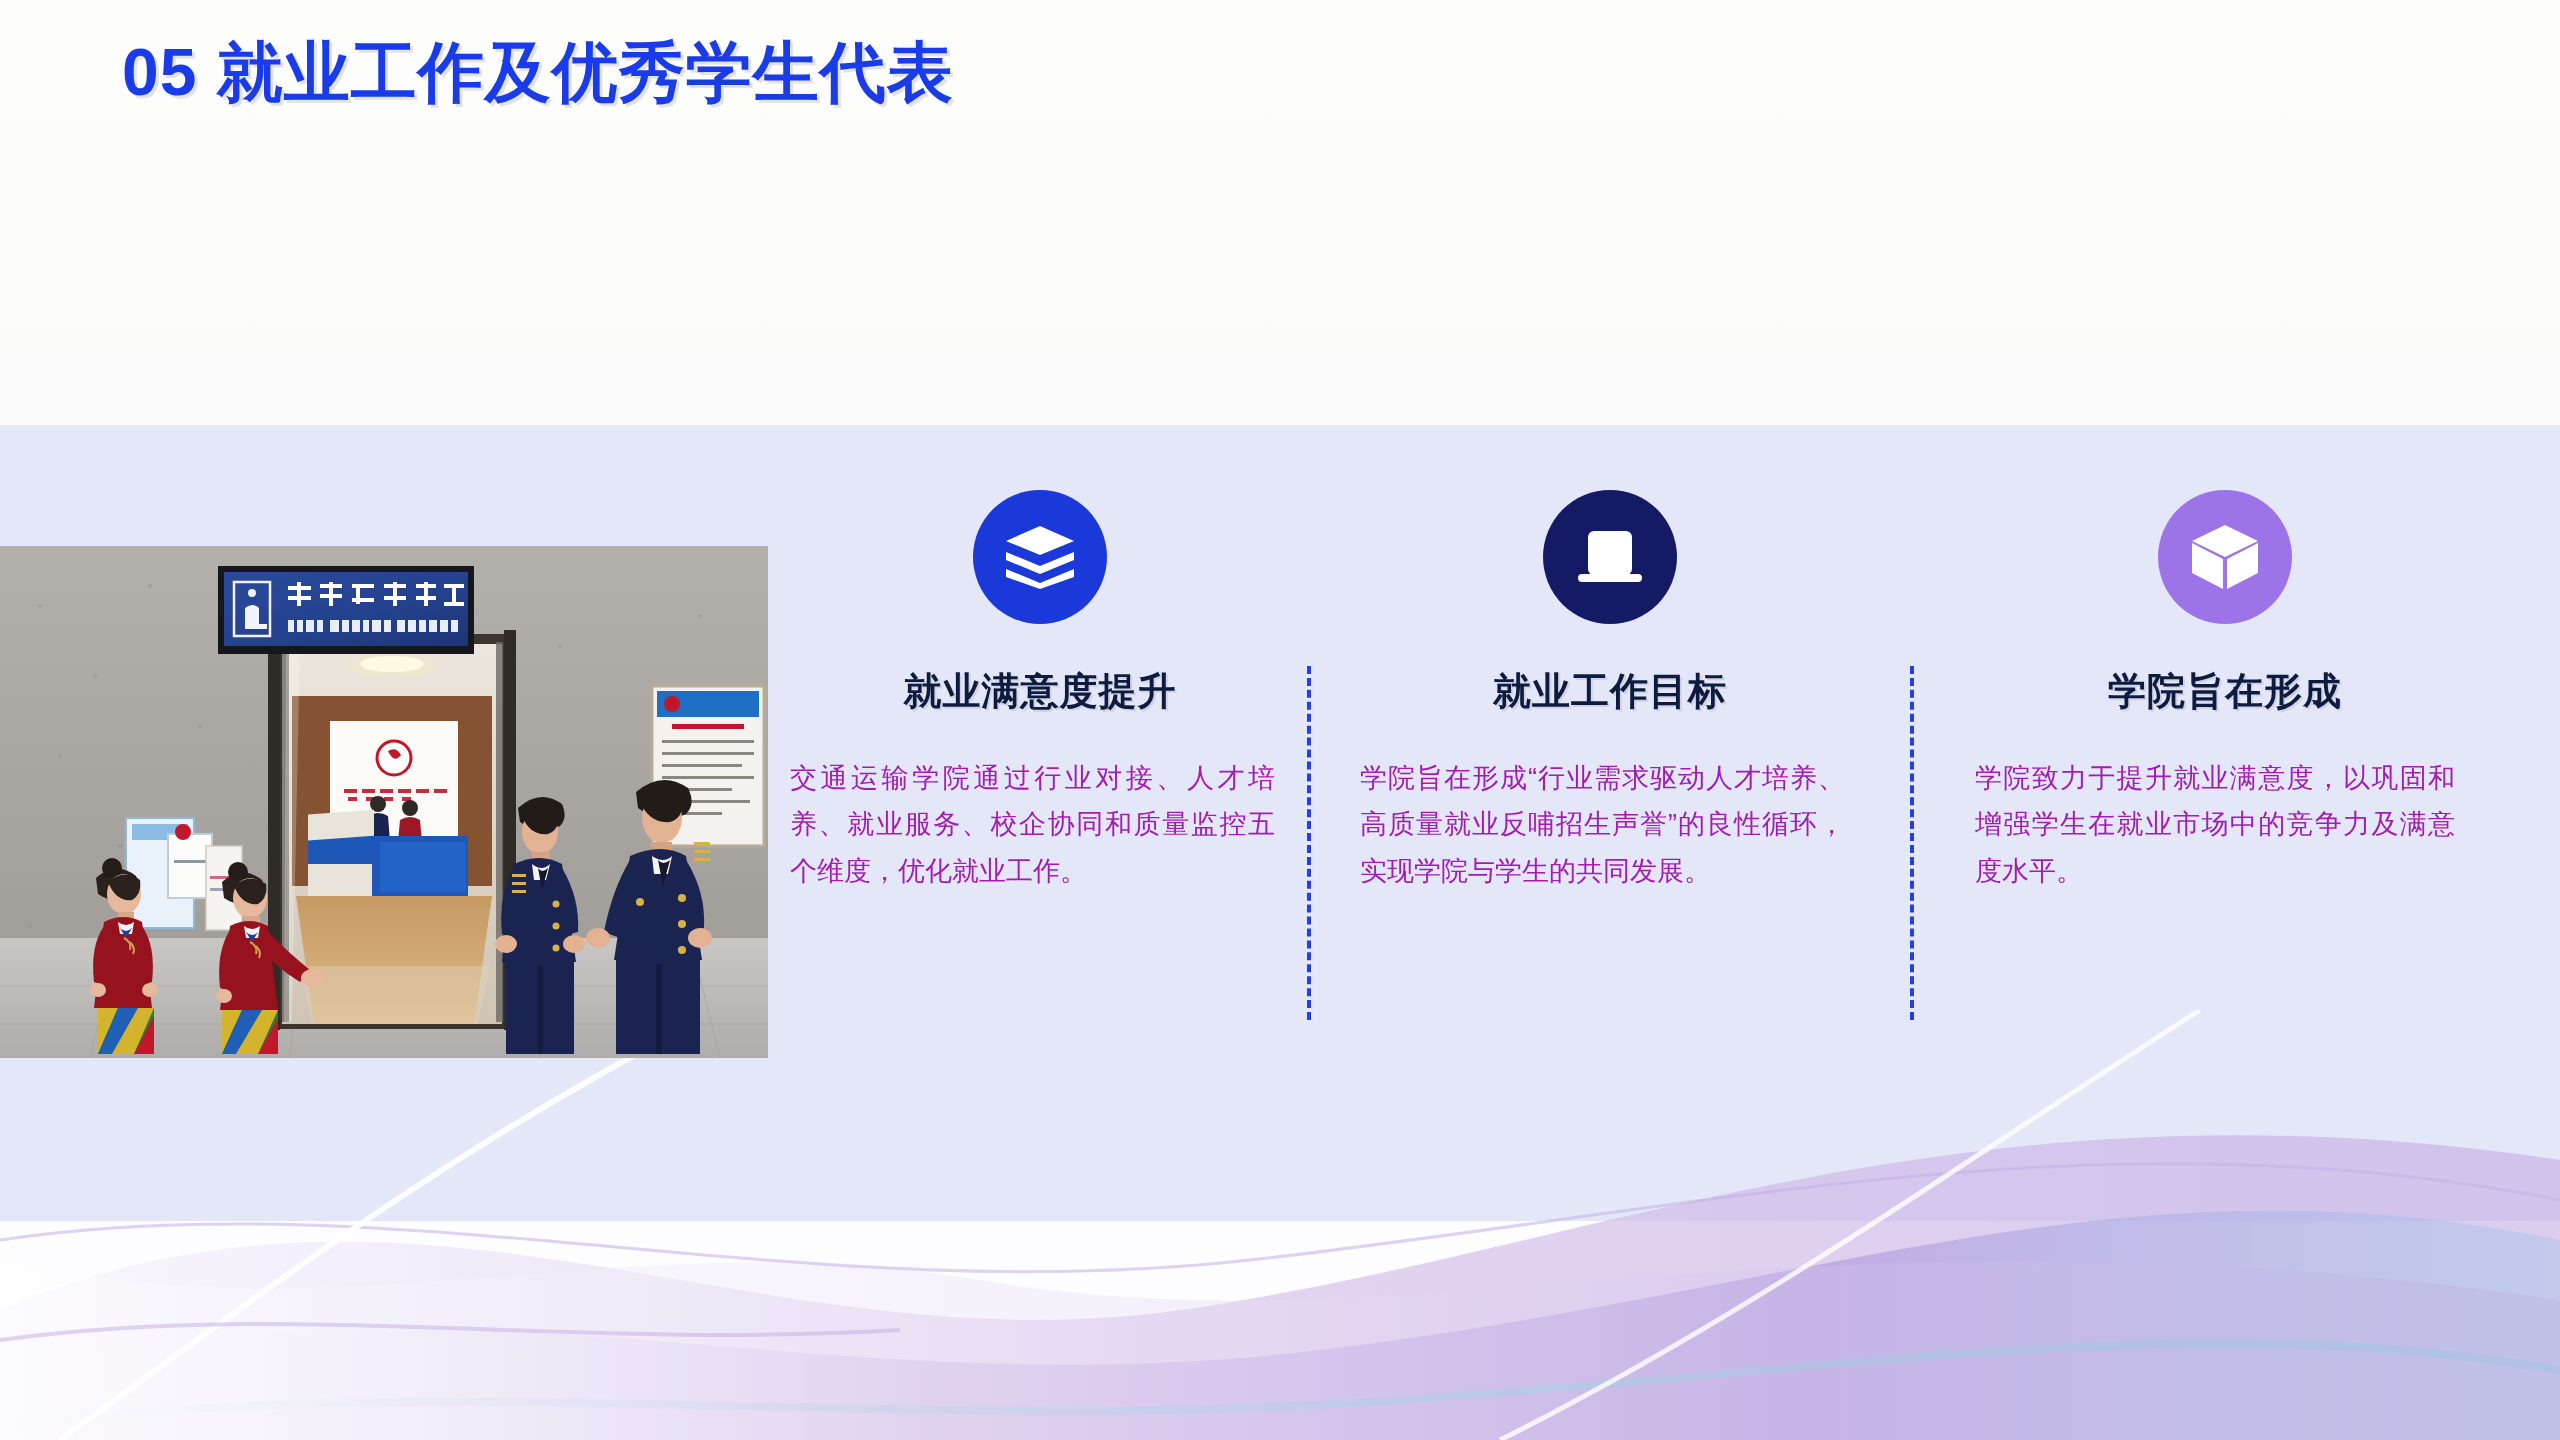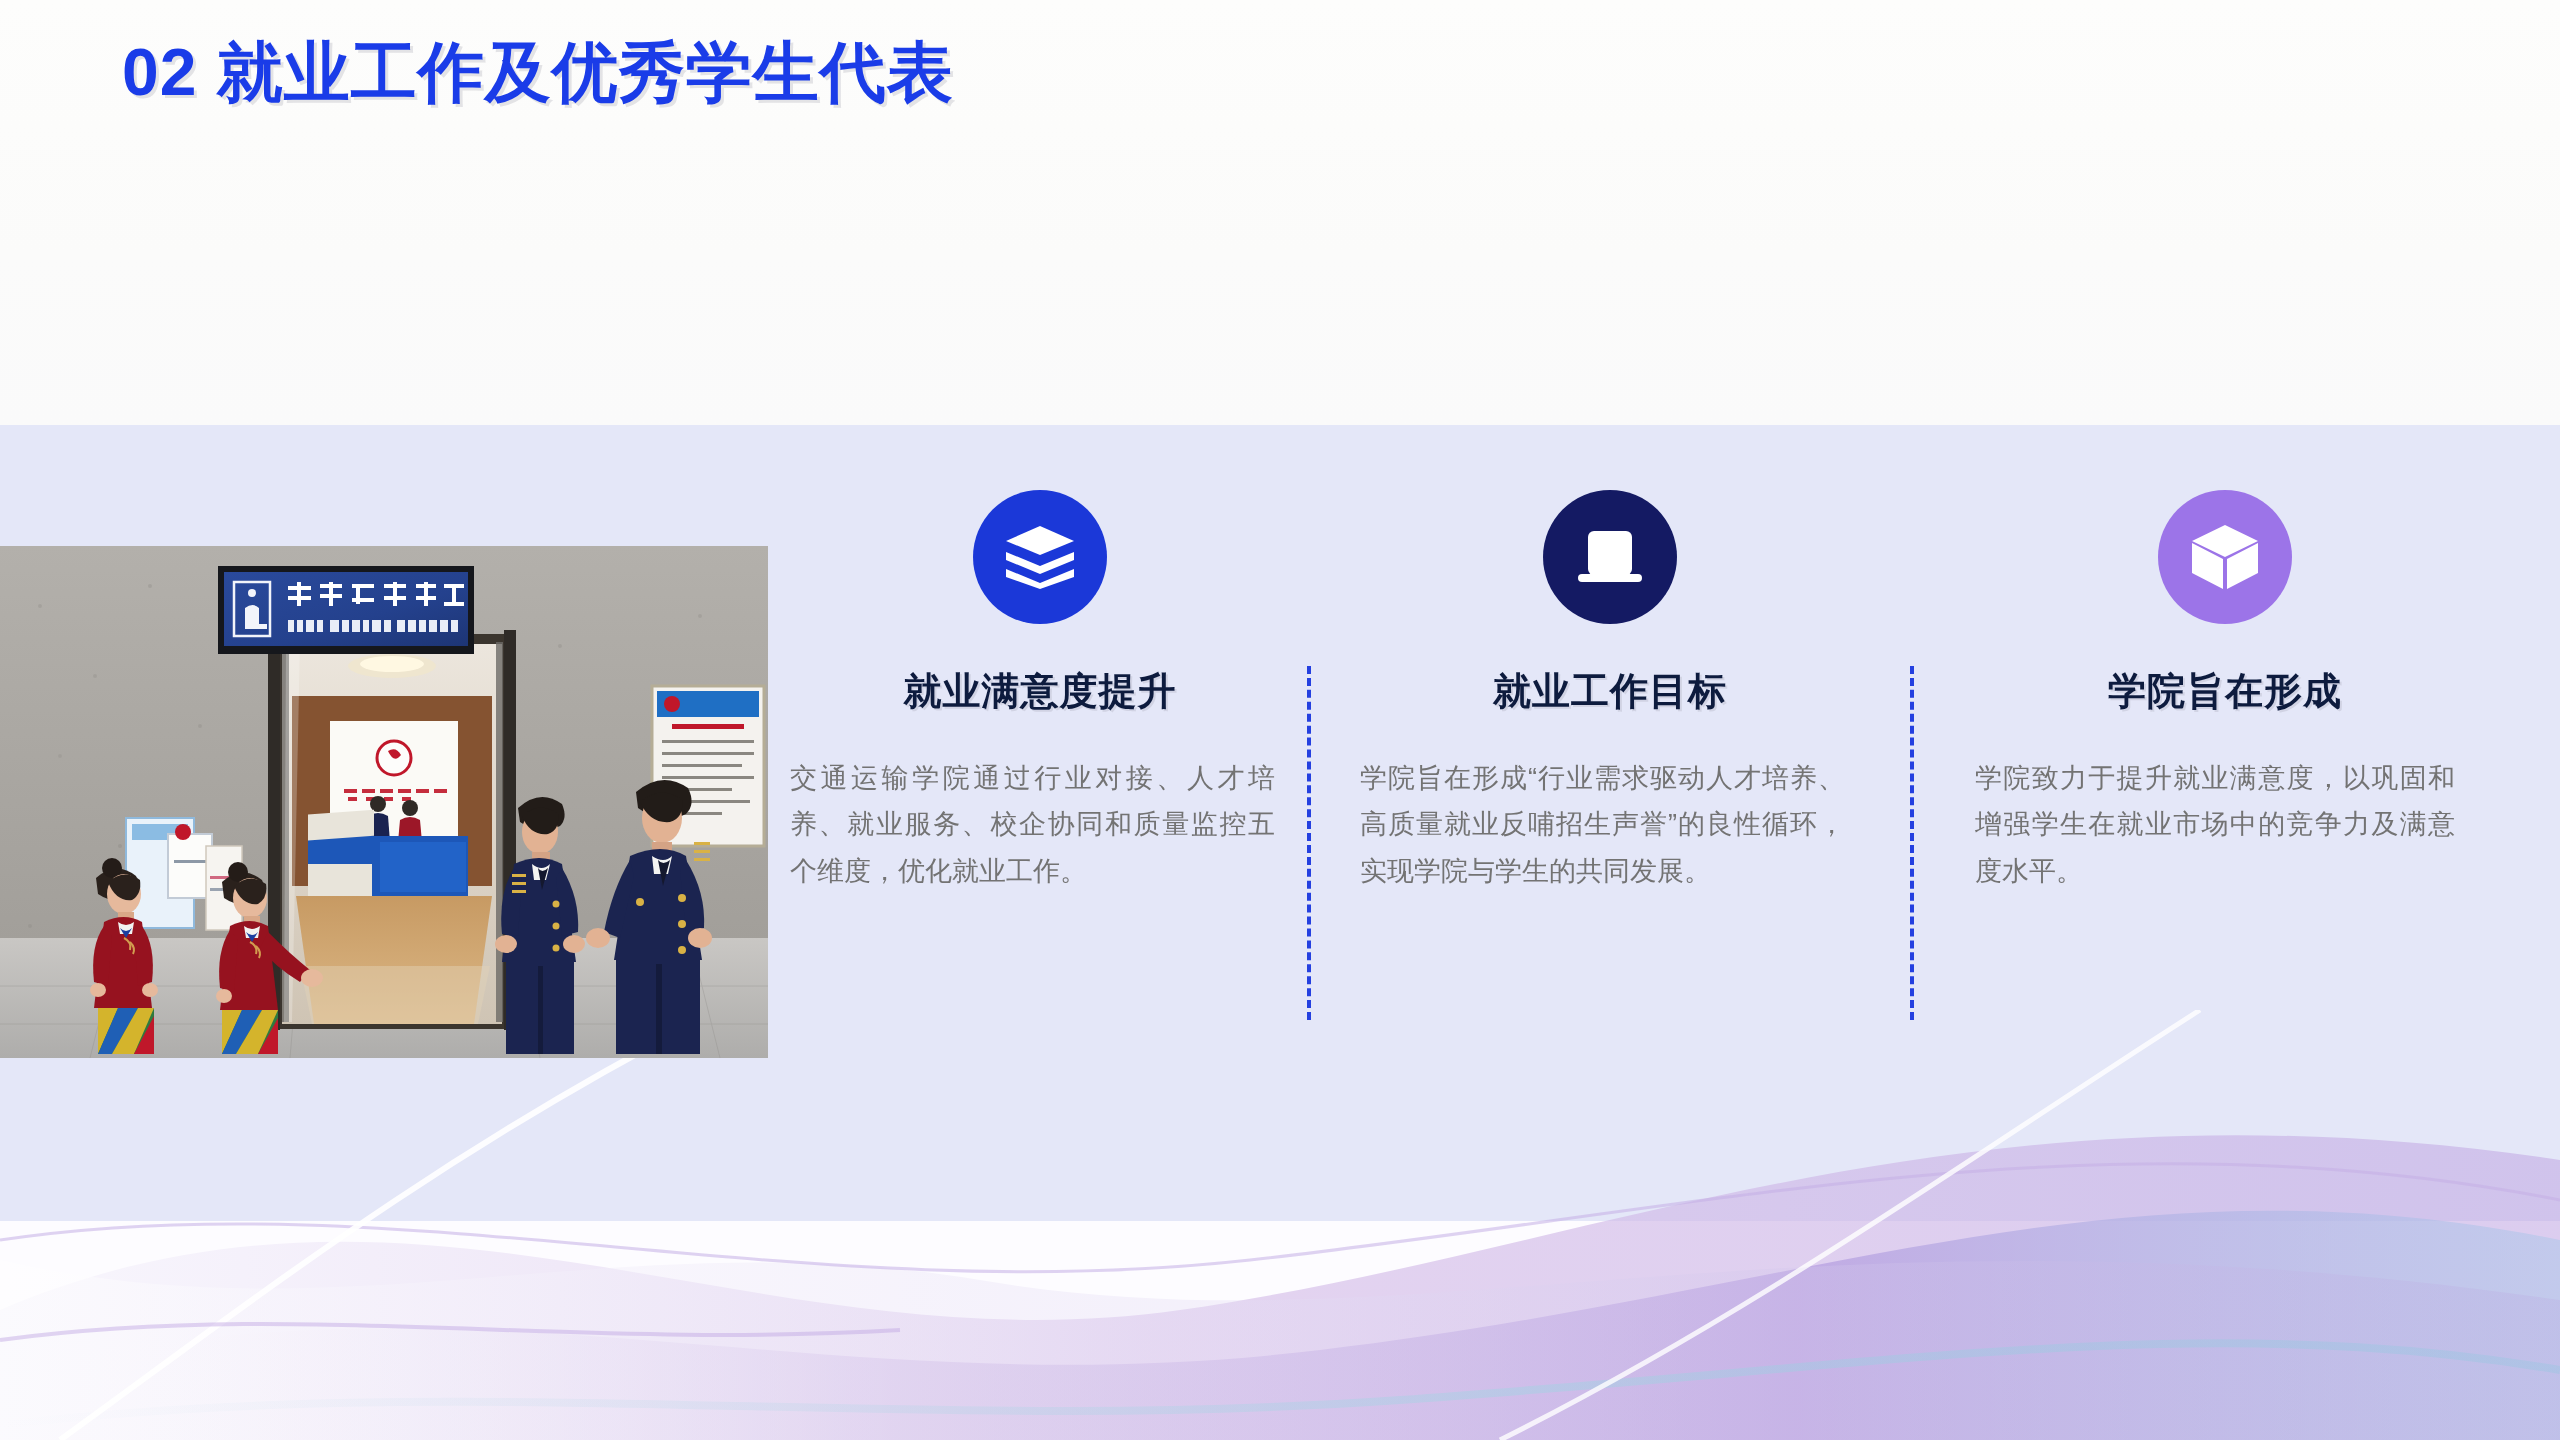--- a/index.html
+++ b/index.html
@@ -54,21 +54,21 @@
   .c-navy{background:#141a63;}
   .c-purple{background:#9c74e8;}
   .col-head{
     margin-top:42px;text-align:center;
     font-size:38px;font-weight:bold;color:#0d1b3e;
     text-shadow:2px 2px 0 rgba(160,160,175,.28);
     letter-spacing:1px;
   }
   .col-body{
     margin-top:38px;
-    font-size:27px;line-height:1.72;color:#737373;
+    font-size:27px;line-height:1.72;color:#a21caf;
     text-align:justify;text-justify:inter-ideograph;
   }
   .col1 .col-body{width:485px;}
   .col2 .col-body{width:485px;}
   .col3 .col-body{width:480px;}
   
   .divider{
     position:absolute;top:666px;width:0;height:354px;
     border-left:4px dashed #2440e0;
   }
@@ -113,21 +113,21 @@
       <path d="M0,360 C500,250 820,400 1320,340 C1820,280 2120,140 2560,230 L2560,430 L0,430 Z" fill="url(#g1)"></path>
       <path d="M0,250 C350,330 620,210 980,270 C1420,345 1800,180 2560,290 L2560,430 L0,430 Z" fill="url(#g3)" opacity=".55"></path>
       <path d="M0,415 C480,360 900,425 1400,390 C1900,355 2200,300 2560,360" fill="none" stroke="url(#g4)" stroke-width="8" opacity=".8"></path>
       <path d="M0,230 C400,170 800,300 1250,250 C1700,200 2100,100 2560,190" fill="none" stroke="#c4aee6" stroke-width="3" opacity=".55"></path>
       <path d="M60,430 C240,300 430,150 700,10" fill="none" stroke="#ffffff" stroke-width="6" opacity=".9"></path>
       <path d="M1500,430 C1760,300 1980,140 2200,0" fill="none" stroke="#ffffff" stroke-width="5" opacity=".8"></path>
       <path d="M0,330 C300,290 560,340 900,320" fill="none" stroke="#bfa4e3" stroke-width="4" opacity=".45"></path>
     </svg>
   </div>
 
-  <div class="title">02 就业工作及优秀学生代表</div>
+  <div class="title">05 就业工作及优秀学生代表</div>
 
   <div class="photo">
     <svg viewBox="0 0 768 512" xmlns="http://www.w3.org/2000/svg">
       <defs>
         <linearGradient id="wall" x1="0" y1="0" x2="0" y2="1">
           <stop offset="0%" stop-color="#b3b0ab"></stop>
             <stop offset="100%" stop-color="#9d9a95"></stop>
         </linearGradient>
         <linearGradient id="floor" x1="0" y1="0" x2="0" y2="1">
           <stop offset="0%" stop-color="#c9c7c4"></stop>

